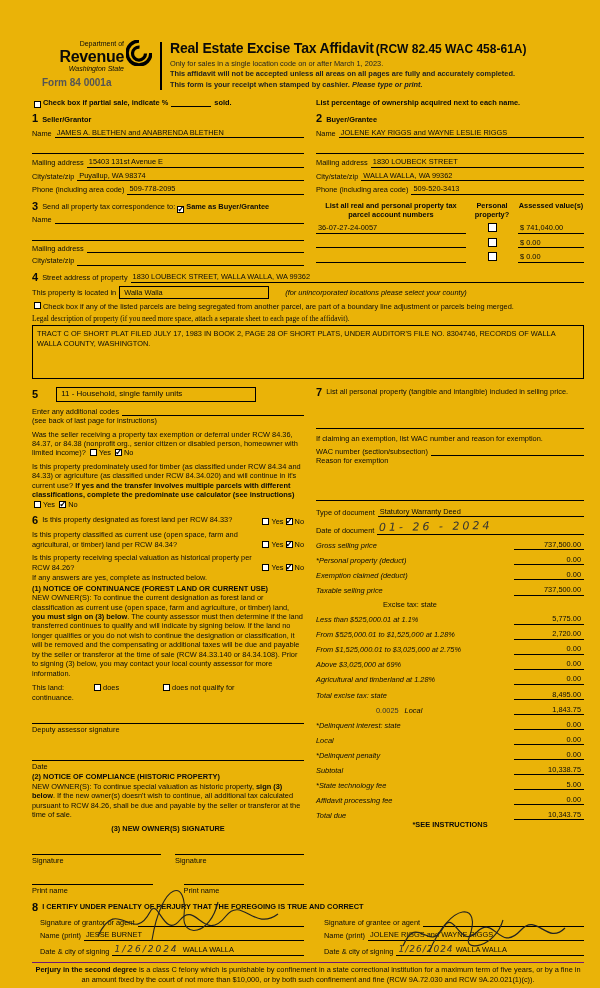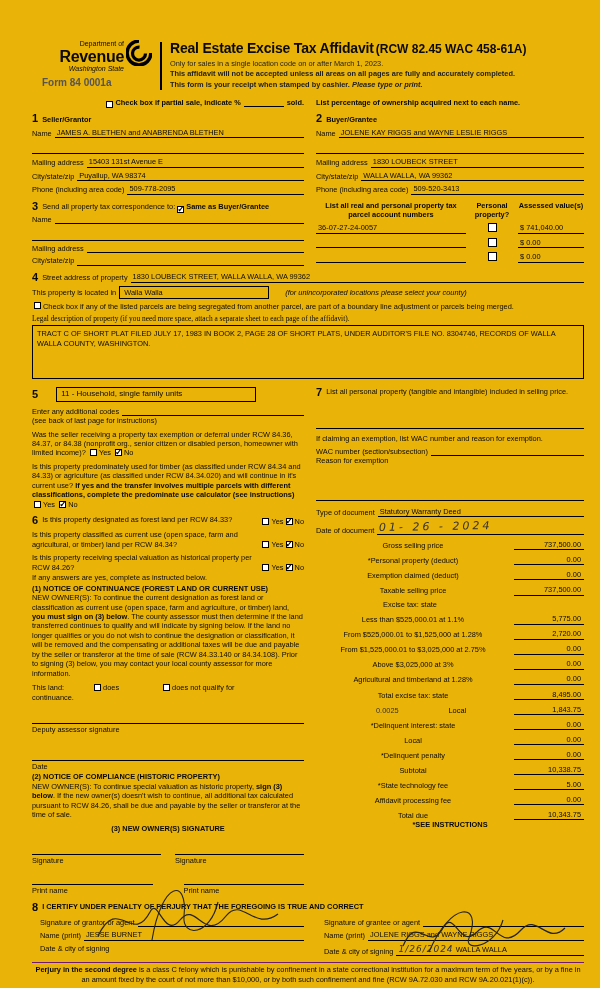--- a/index.html
+++ b/index.html
@@ -26,33 +26,33 @@
   .sub { font-size:7.4px; color:#222; margin-top:1px; }
   
   .frow { display:flex; align-items:flex-end; margin-top:3px; }
   .lbl { white-space:nowrap; margin-right:3px; flex:none; }
   .fill { flex:1; border-bottom:1px solid #000; padding:0 2px; min-height:9px; }
   .fillw { border-bottom:1px solid #000; padding:0 2px; min-height:9px; display:inline-block; }
   .cb { display:inline-block; width:7px; height:7px; border:1px solid #000; position:relative; flex:none; margin:0 2px -1px 2px; background:#fff; }
   .cb.on::after { content:"✓"; position:absolute; left:-1px; top:-3px; font-size:9px; font-weight:bold; color:#000; }
   .sn { font-weight:bold; font-size:11px; margin-right:4px; line-height:1; }
   .cols { display:flex; gap:12px; }
-  .colL { width:272px; flex:none;justify-content:flex-end; }
+  .colL { width:272px; flex:none; }
   .colR { flex:1; min-width:0; }
   
   .ptable-hdr { display:flex; font-weight:bold; text-align:center; }
   .ptable-row { display:flex; align-items:flex-end; margin-top:4px; }
   .pc1 { width:150px; } .pc2 { width:52px; text-align:center; } .pc3 { width:66px; }
   .pline { border-bottom:1px solid #000; min-height:9px; padding:0 2px; }
   
   .inbox { border:1px solid #000; padding:1px 4px; display:inline-block; }
   .legalbox { border:1.5px solid #000; padding:3px 4px; min-height:54px; margin-top:2px; }
   
   .trow { display:flex; align-items:flex-end; margin-top:4.6px; }
-  .tl { flex:1; text-align:center; white-space:nowrap; }
+  .tl { flex:1; text-align:left; white-space:nowrap;font-style:italic; }
   .tv { width:70px; flex:none; border-bottom:1px solid #000; text-align:right; padding-right:3px; margin-left:4px; min-height:9px; }
   .tpre { flex:none; margin-right:6px; color:#333; }
   
   .hand { font-family:"DejaVu Sans", sans-serif; font-style:italic; color:#333; }
   .hand-date { font-size:11px; letter-spacing:3px; transform:rotate(-1deg); display:inline-block; }
   .sig-svg { position:absolute; pointer-events:none; }
   .q { display:flex; margin-top:4px; }
   .qtxt { flex:1; }
   .cbg { white-space:nowrap; flex:none; align-self:flex-end; margin-left:2px; }
   .notice { margin-top:1px; }
@@ -372,21 +372,21 @@
         </div>
       <div class="trow">
           <span class="tl">From $525,000.01 to $1,525,000 at 1.28%</span>
           <span class="tv">2,720.00</span>
         </div>
       <div class="trow">
           <span class="tl">From $1,525,000.01 to $3,025,000 at 2.75%</span>
           <span class="tv">0.00</span>
         </div>
       <div class="trow">
-          <span class="tl">Above $3,025,000 at 3%</span>
+          <span class="tl">Above $3,025,000 at 69%</span>
           <span class="tv">0.00</span>
         </div>
       <div class="trow">
           <span class="tl">Agricultural and timberland at 1.28%</span>
           <span class="tv">0.00</span>
         </div>
       <div class="trow">
           <span class="tl">Total excise tax: state</span>
           <span class="tv">8,495.00</span>
         </div>
@@ -446,20 +446,21 @@
         <div class="frow">
             <span class="lbl">Signature of grantor or agent</span>
             <span class="fill"></span>
           </div>
         <div class="frow">
             <span class="lbl">Name (print)</span>
             <span class="fill">JESSE BURNET</span>
           </div>
         <div class="frow">
           <span class="lbl">Date &amp; city of signing</span>
+          <span class="fill"><span class="hand" style="font-size:9px; letter-spacing:2px;">1/26/2024</span>&nbsp;&nbsp;<span>WALLA WALLA</span></span>
         </div>
       </div>
       <div class="colR" style="padding-left:8px;">
         <div class="frow">
             <span class="lbl">Signature of grantee or agent</span>
             <span class="fill"></span>
           </div>
         <div class="frow">
             <span class="lbl">Name (print)</span>
             <span class="fill">JOLENE RIGGS and WAYNE RIGGS</span>

